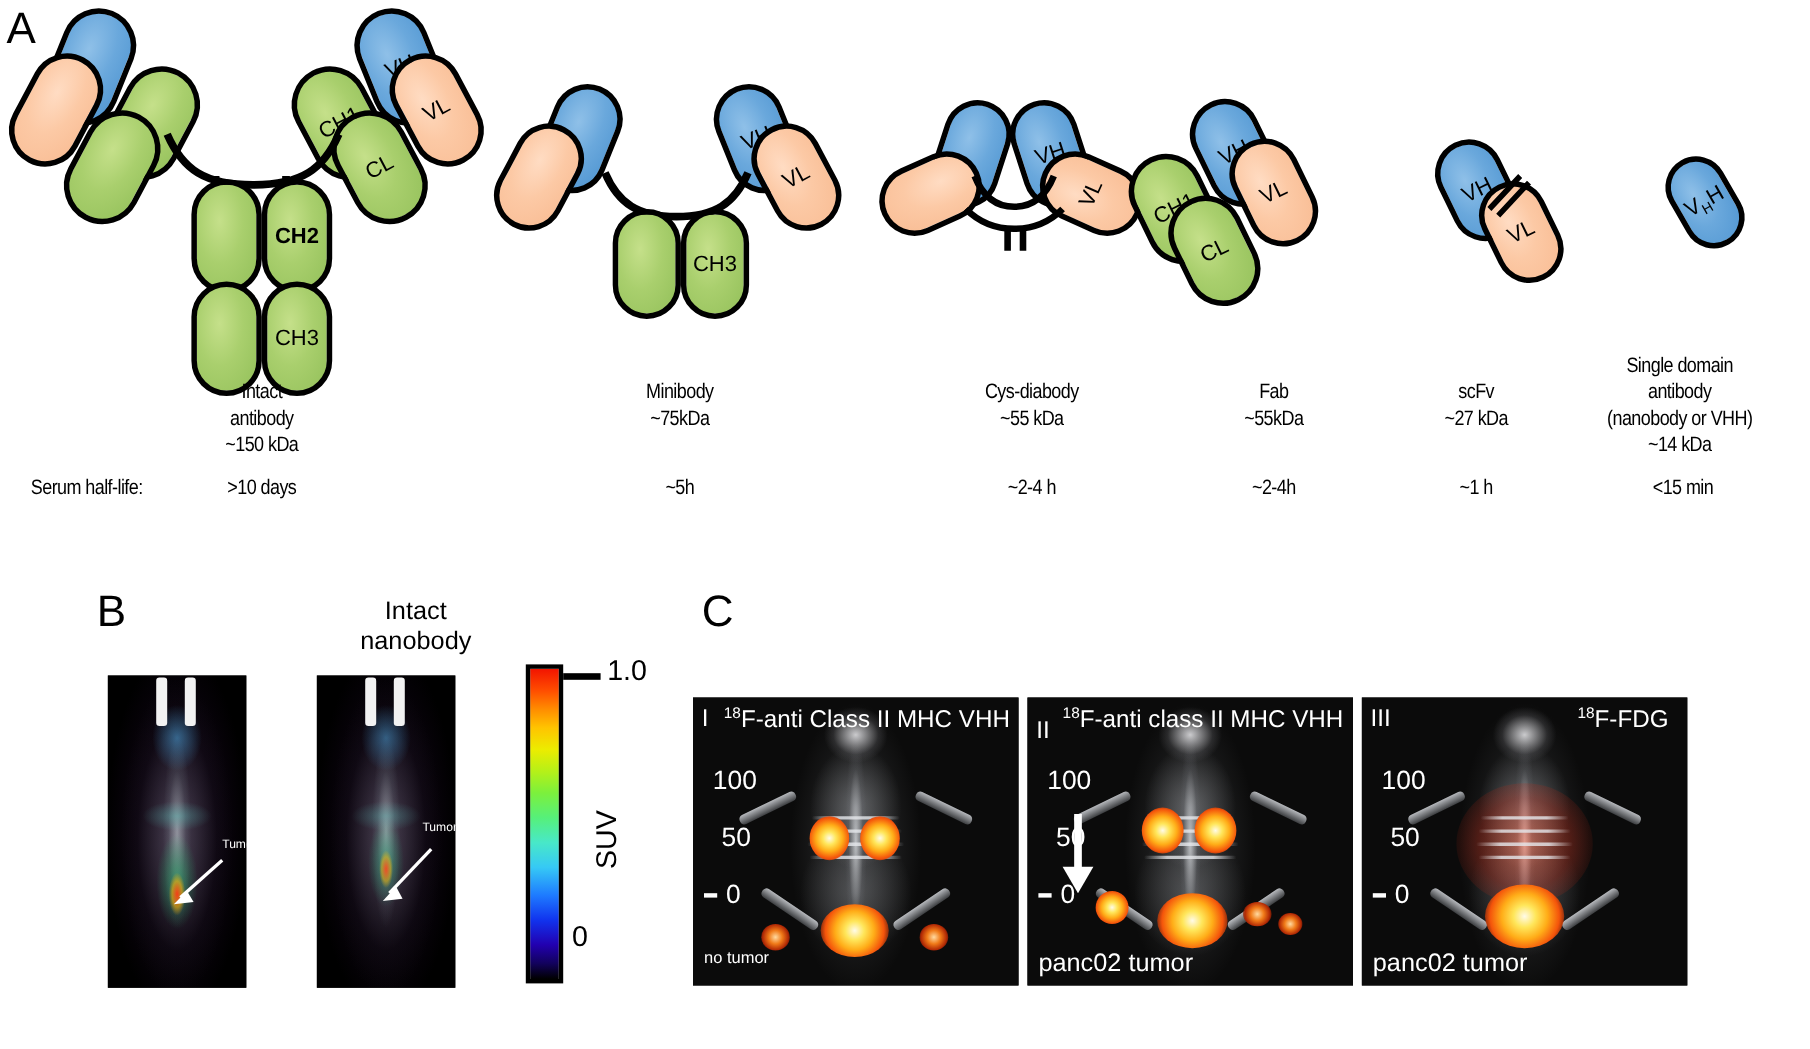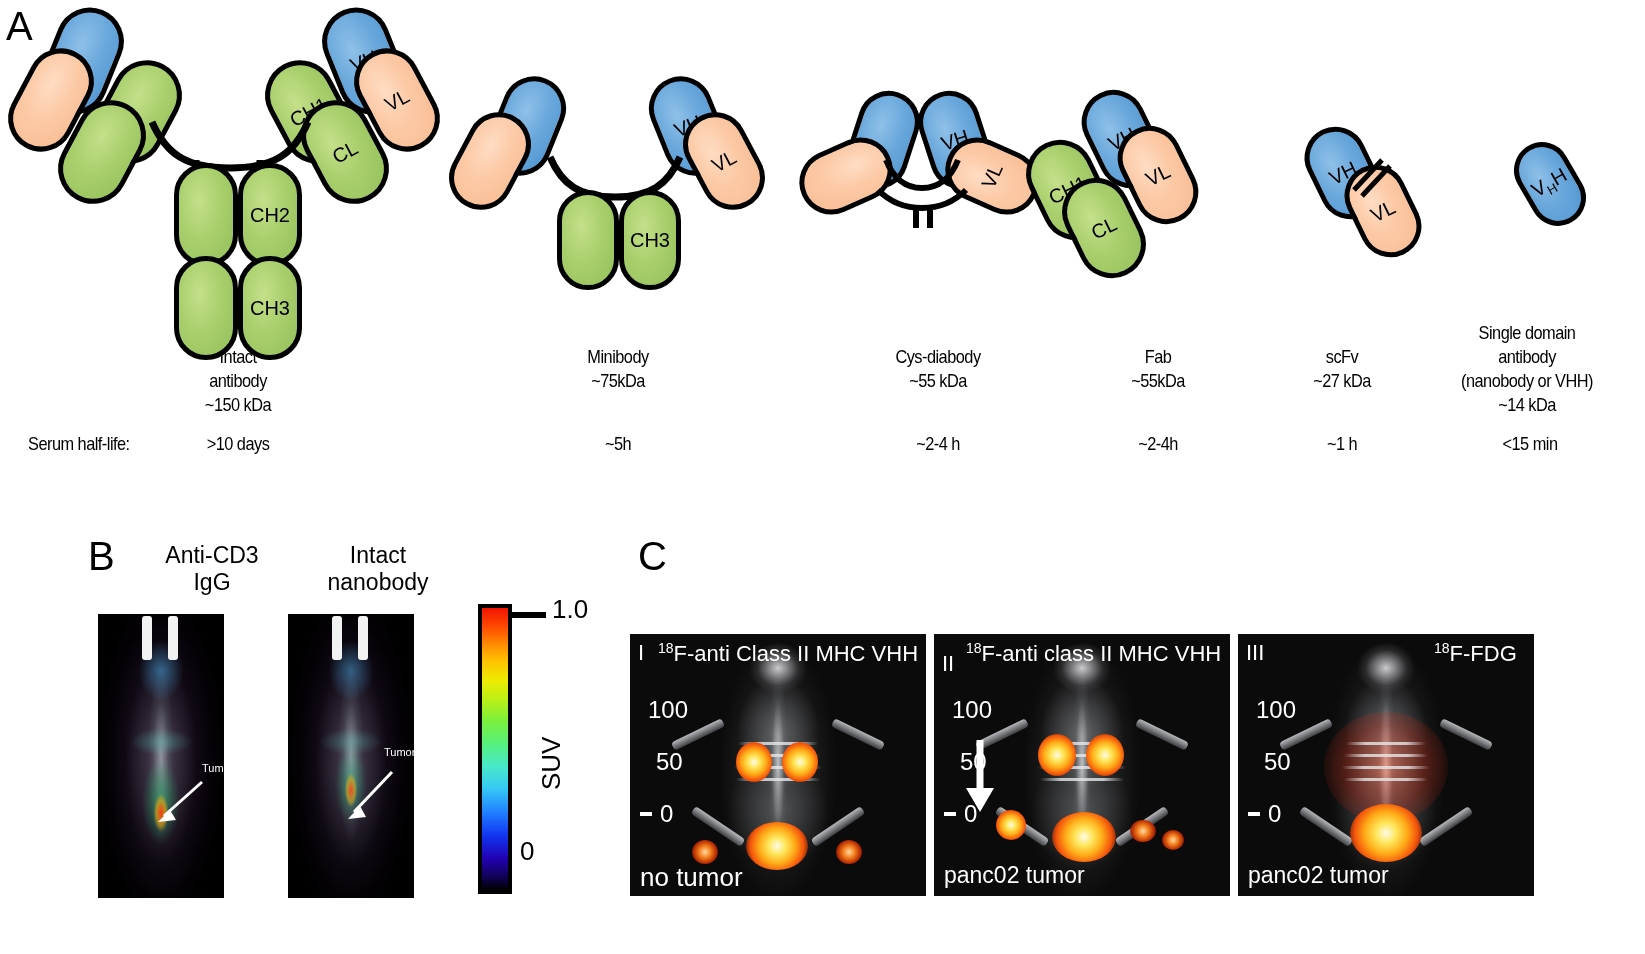--- a/index.html
+++ b/index.html
@@ -178,21 +178,21 @@
     <div class="dom green" style="left:310px; top:98px; width:70px; height:108px; transform:rotate(-28deg);">
       <span>CL</span>
     </div>
 
     <svg class="hinge" style="left:140px; top:120px;" width="180" height="70" viewBox="0 0 180 70">
       <path d="M12 2 C 26 34, 46 48, 90 48 C 134 48, 154 34, 168 2" fill="none" stroke="#000" stroke-width="7"></path>
       <path d="M56 40 L56 66 M120 40 L120 66" stroke="#000" stroke-width="7" fill="none"></path>
     </svg>
 
     <div class="dom green" style="left:174px; top:163px; width:64px; height:104px;"></div>
-    <div class="dom green" style="left:238px; top:163px; width:64px; height:104px;">
+    <div class="dom green" style="left:238px; top:163px; width:64px; height:104px;font-weight:bold;">
       <span>CH2</span>
     </div>
     <div class="dom green" style="left:174px; top:256px; width:64px; height:104px;"></div>
     <div class="dom green" style="left:238px; top:256px; width:64px; height:104px;">
       <span>CH3</span>
     </div>
   </div>
 
   <div>
     <div class="dom blue" style="left:495px; top:75px; width:64px; height:102px; transform:rotate(22deg);"></div>
@@ -287,22 +287,20 @@
 
   <div class="abs cond" style="left:128px; top:432px; width:220px;">&gt;10 days</div>
   <div class="abs cond" style="left:508px; top:432px; width:220px;">~5h</div>
   <div class="abs cond" style="left:828px; top:432px; width:220px;">~2-4 h</div>
   <div class="abs cond" style="left:1048px; top:432px; width:220px;">~2-4h</div>
   <div class="abs cond" style="left:1232px; top:432px; width:220px;">~1 h</div>
   <div class="abs cond" style="left:1420px; top:432px; width:220px;">&lt;15 min</div>
 
   <div class="abs panel-letter" style="left:88px; top:536px;">B</div>
 
-  <div class="abs wide" style="left:122px; top:542px; width:180px;"><span>Anti-CD3</span>
-<span>IgG</span></div>
 
   <div class="abs wide" style="left:288px; top:542px; width:180px;"><span>Intact</span>
 <span>nanobody</span></div>
 
   <div class="scanbox" style="left:98px; top:614px; width:126px; height:284px;">
     <div class="scan-b"></div>
     <div class="bed" style="left:44px; top:2px; width:10px; height:44px;"></div>
     <div class="bed" style="left:70px; top:2px; width:10px; height:44px;"></div>
     <svg style="position:absolute; left:52px; top:162px;" width="58" height="48" viewBox="0 0 58 48">
       <path d="M52 6 L14 40" stroke="#fff" stroke-width="3" fill="none"></path>
@@ -346,21 +344,21 @@
     <div class="hot" style="left:152px; top:108px; width:36px; height:40px;"></div>
     <div class="hot" style="left:116px; top:188px; width:62px; height:48px;"></div>
     <div class="hot-d" style="left:62px; top:206px; width:26px; height:24px;"></div>
     <div class="hot-d" style="left:206px; top:206px; width:26px; height:24px;"></div>
     <div class="c-lab" style="left:8px; top:6px; font-size:22px;">I</div>
     <div class="c-lab" style="left:28px; top:6px; font-size:22px;"><sup style="font-size:14px;">18</sup><span>F-anti Class II MHC VHH</span></div>
     <div class="c-lab" style="left:18px; top:62px; font-size:24px;">100</div>
     <div class="c-lab" style="left:26px; top:114px; font-size:24px;">50</div>
     <div class="c-lab" style="left:30px; top:166px; font-size:24px;">0</div>
     <div style="position:absolute; left:10px; top:178px; width:12px; height:4px; background:#fff;"></div>
-    <div class="c-lab" style="left:10px; top:228px; font-size:26px;">no tumor</div>
+    <div class="c-lab" style="left:10px; top:228px; font-size:15px;">no tumor</div>
   </div>
 
   <div class="scanbox" style="left:934px; top:634px; width:296px; height:262px;">
     <div class="scan-c"></div>
     <div class="ct"></div>
     <div class="rib" style="left:108px; top:108px; width:80px;"></div>
     <div class="rib" style="left:106px; top:120px; width:84px;"></div>
     <div class="rib" style="left:104px; top:132px; width:88px;"></div>
     <div class="rib" style="left:106px; top:144px; width:84px;"></div>
     <div class="limb" style="left:40px; top:96px; width:56px; height:9px; transform:rotate(-26deg);"></div>

